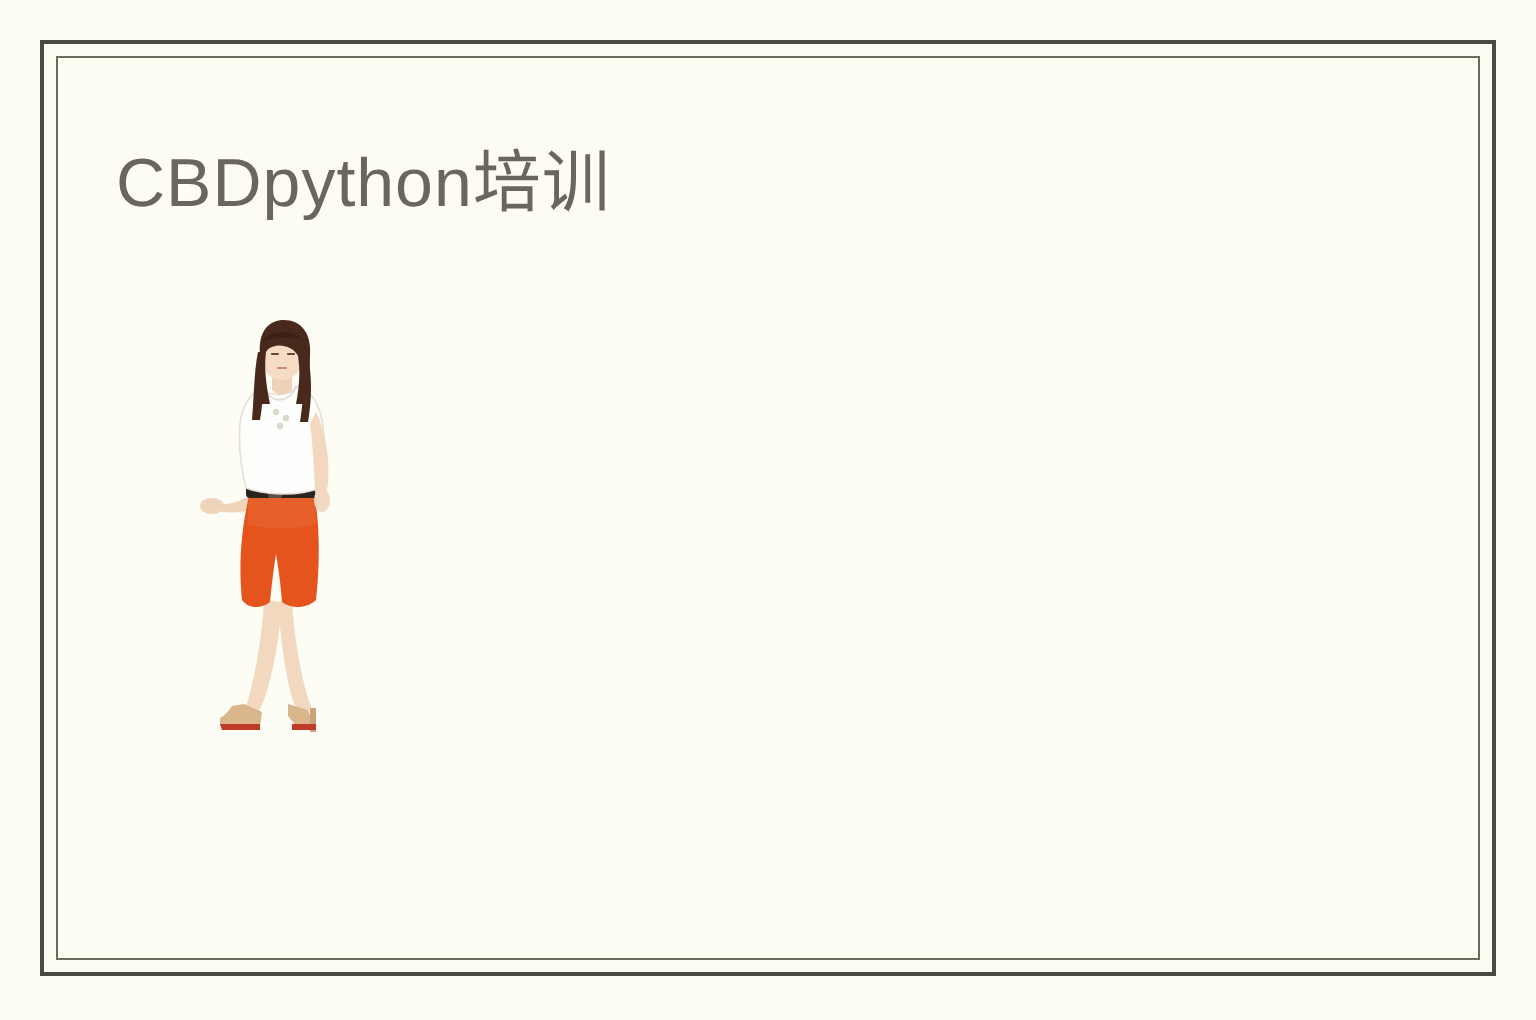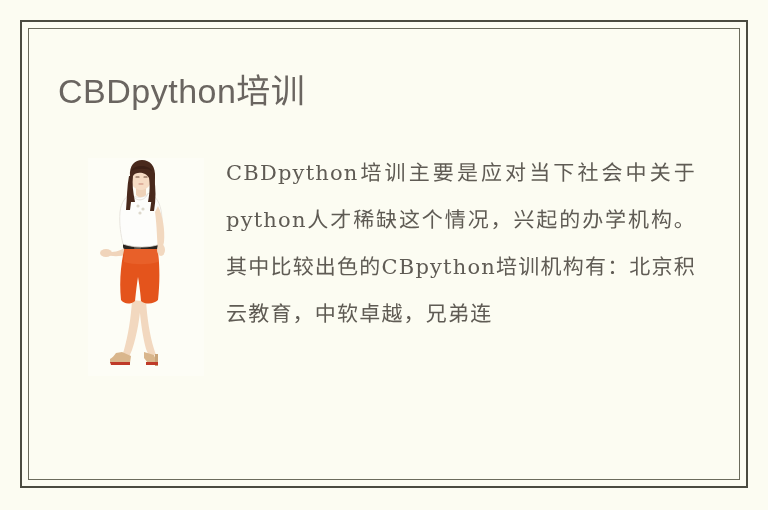--- a/index.html
+++ b/index.html
@@ -148,16 +148,15 @@
         <path d="M43 13 C46 7 60 6 64 13 C60 10 48 10 43 13 Z" fill="#3c2016"></path>
         <path d="M42 18 C44 30 44 40 42 52 L38 52 C39 40 39 28 41 18 Z" fill="#49291c"></path>
         <path d="M66 19 C68 31 68 41 66 53 L62 53 C64 41 64 30 64 19 Z" fill="#49291c"></path>
 
         <path d="M48 19 L51 19" stroke="#6b4634" stroke-width="1.1" stroke-linecap="round"></path>
         <path d="M56 19 L59 19" stroke="#6b4634" stroke-width="1.1" stroke-linecap="round"></path>
         <path d="M51 26 L55 26" stroke="#c98878" stroke-width="1" stroke-linecap="round"></path>
       </svg>
     </div>
 
-    <p class="body-copy">CBDpython培训主要是应对当下社会中关于python人才稀缺这个情况，兴起的办学机构。其中比较出色的CBpython培训机构有：北京积云教育，中软卓越，兄弟连</p>
 
   </div>
 </div>
 
 </body></html>

